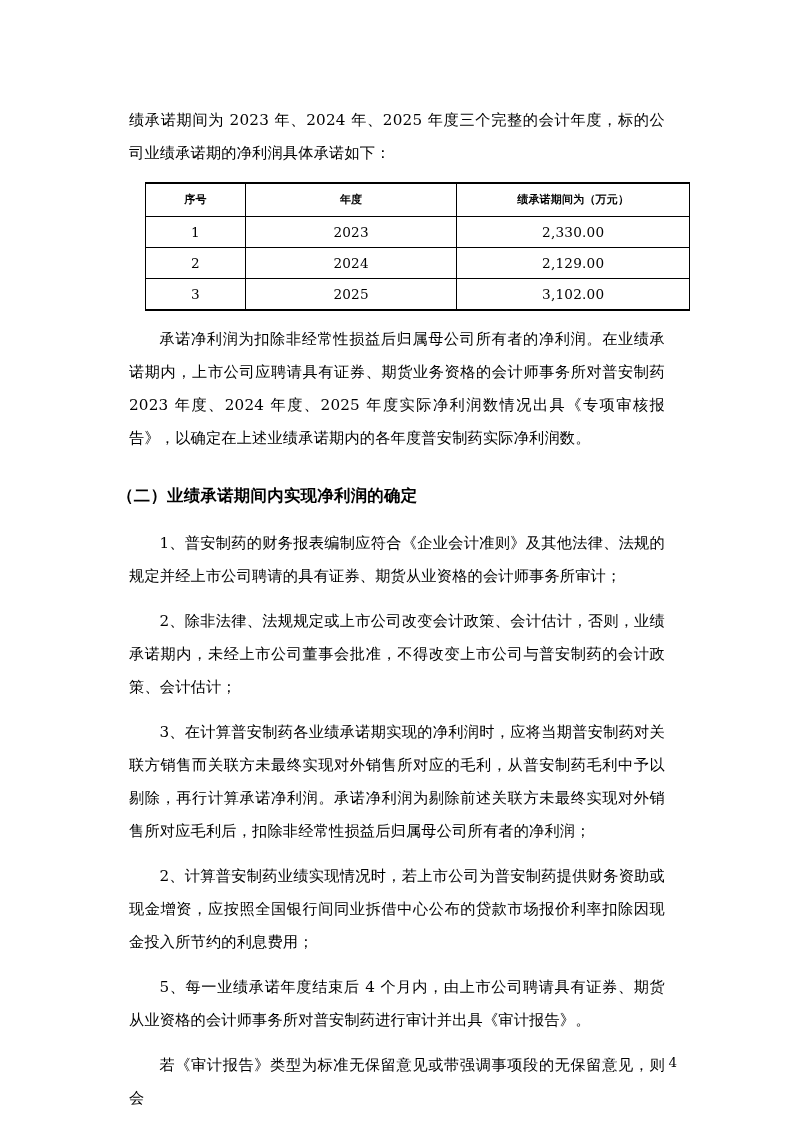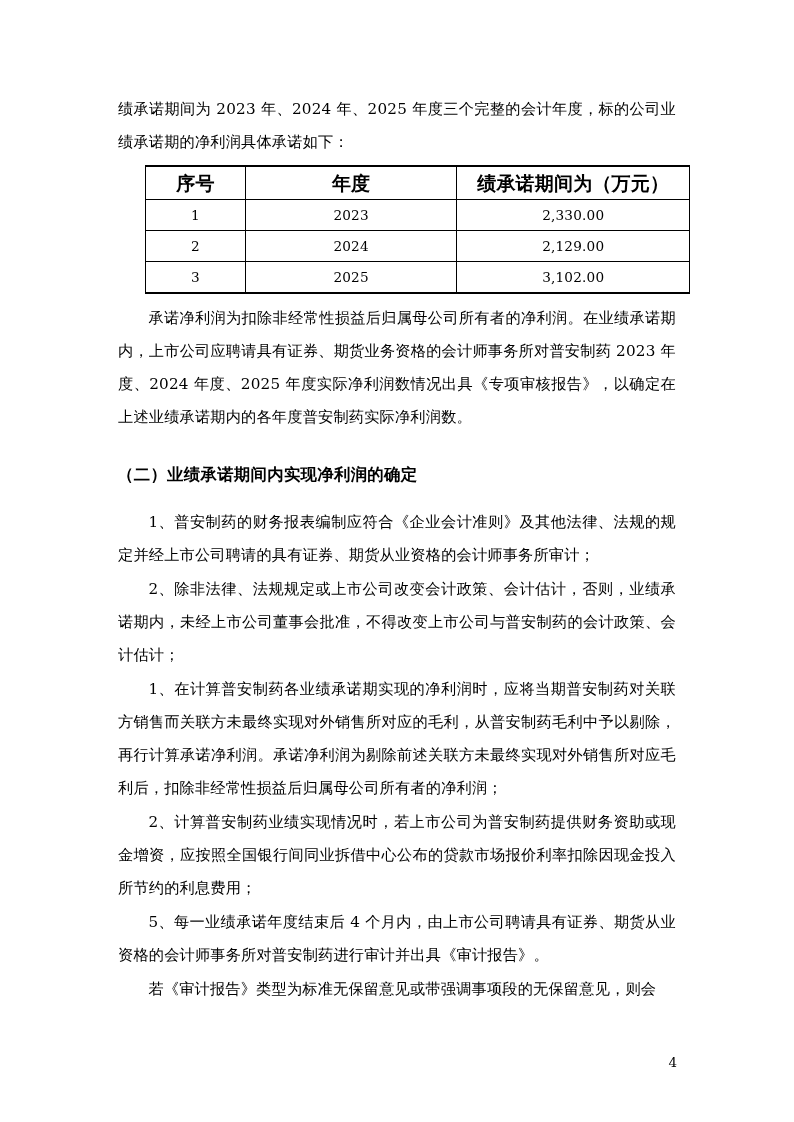--- a/index.html
+++ b/index.html
@@ -24,21 +24,21 @@
     padding: 92px 117px 60px 117px;
   }
   .body-text {
     font-size: 15.2px;
     line-height: 33px;
     text-align: justify;
     text-justify: inter-ideograph;
     letter-spacing: 0.2px;
   }
   p.para {
-    margin: 1px;
+    margin: 12px;
     text-indent: 2em;
   }
   p.para.noindent {
     text-indent: 0;
   }
   .intro {
     margin: 0 0 7px 0;
   }
   table.promise-table {
     border-collapse: collapse;
@@ -48,21 +48,21 @@
     line-height: 20px;
   }
   table.promise-table td, table.promise-table th {
     border: 1px solid #000000;
     text-align: center;
     padding: 5px 4px;
     font-weight: normal;
   }
   table.promise-table thead th {
     font-weight: bold;
-    font-size: 19px;
+    font-size: 11px;
     padding: 6px 4px;
   }
   table.promise-table thead tr th {
     border-top: 2px solid #000000;
     border-bottom: 1px solid #000000;
   }
   table.promise-table tbody tr:last-child td {
     border-bottom: 2px solid #000000;
   }
   table.promise-table col.c1 { width: 100px; }
@@ -124,21 +124,21 @@
         </tr>
       </tbody>
     </table>
 
     <p class="para">承诺净利润为扣除非经常性损益后归属母公司所有者的净利润。在业绩承诺期内，上市公司应聘请具有证券、期货业务资格的会计师事务所对普安制药 2023 年度、2024 年度、2025 年度实际净利润数情况出具《专项审核报告》，以确定在上述业绩承诺期内的各年度普安制药实际净利润数。</p>
 
     <h2 class="section-heading">（二）业绩承诺期间内实现净利润的确定</h2>
 
     <p class="para">1、普安制药的财务报表编制应符合《企业会计准则》及其他法律、法规的规定并经上市公司聘请的具有证券、期货从业资格的会计师事务所审计；</p>
     <p class="para">2、除非法律、法规规定或上市公司改变会计政策、会计估计，否则，业绩承诺期内，未经上市公司董事会批准，不得改变上市公司与普安制药的会计政策、会计估计；</p>
-    <p class="para">1、在计算普安制药各业绩承诺期实现的净利润时，应将当期普安制药对关联方销售而关联方未最终实现对外销售所对应的毛利，从普安制药毛利中予以剔除，再行计算承诺净利润。承诺净利润为剔除前述关联方未最终实现对外销售所对应毛利后，扣除非经常性损益后归属母公司所有者的净利润；</p>
+    <p class="para">3、在计算普安制药各业绩承诺期实现的净利润时，应将当期普安制药对关联方销售而关联方未最终实现对外销售所对应的毛利，从普安制药毛利中予以剔除，再行计算承诺净利润。承诺净利润为剔除前述关联方未最终实现对外销售所对应毛利后，扣除非经常性损益后归属母公司所有者的净利润；</p>
     <p class="para">2、计算普安制药业绩实现情况时，若上市公司为普安制药提供财务资助或现金增资，应按照全国银行间同业拆借中心公布的贷款市场报价利率扣除因现金投入所节约的利息费用；</p>
     <p class="para">5、每一业绩承诺年度结束后 4 个月内，由上市公司聘请具有证券、期货从业资格的会计师事务所对普安制药进行审计并出具《审计报告》。</p>
     <p class="para">若《审计报告》类型为标准无保留意见或带强调事项段的无保留意见，则会</p>
 
   </div>
 
   <div class="page-number">4</div>
 </div>
 
 </body></html>

